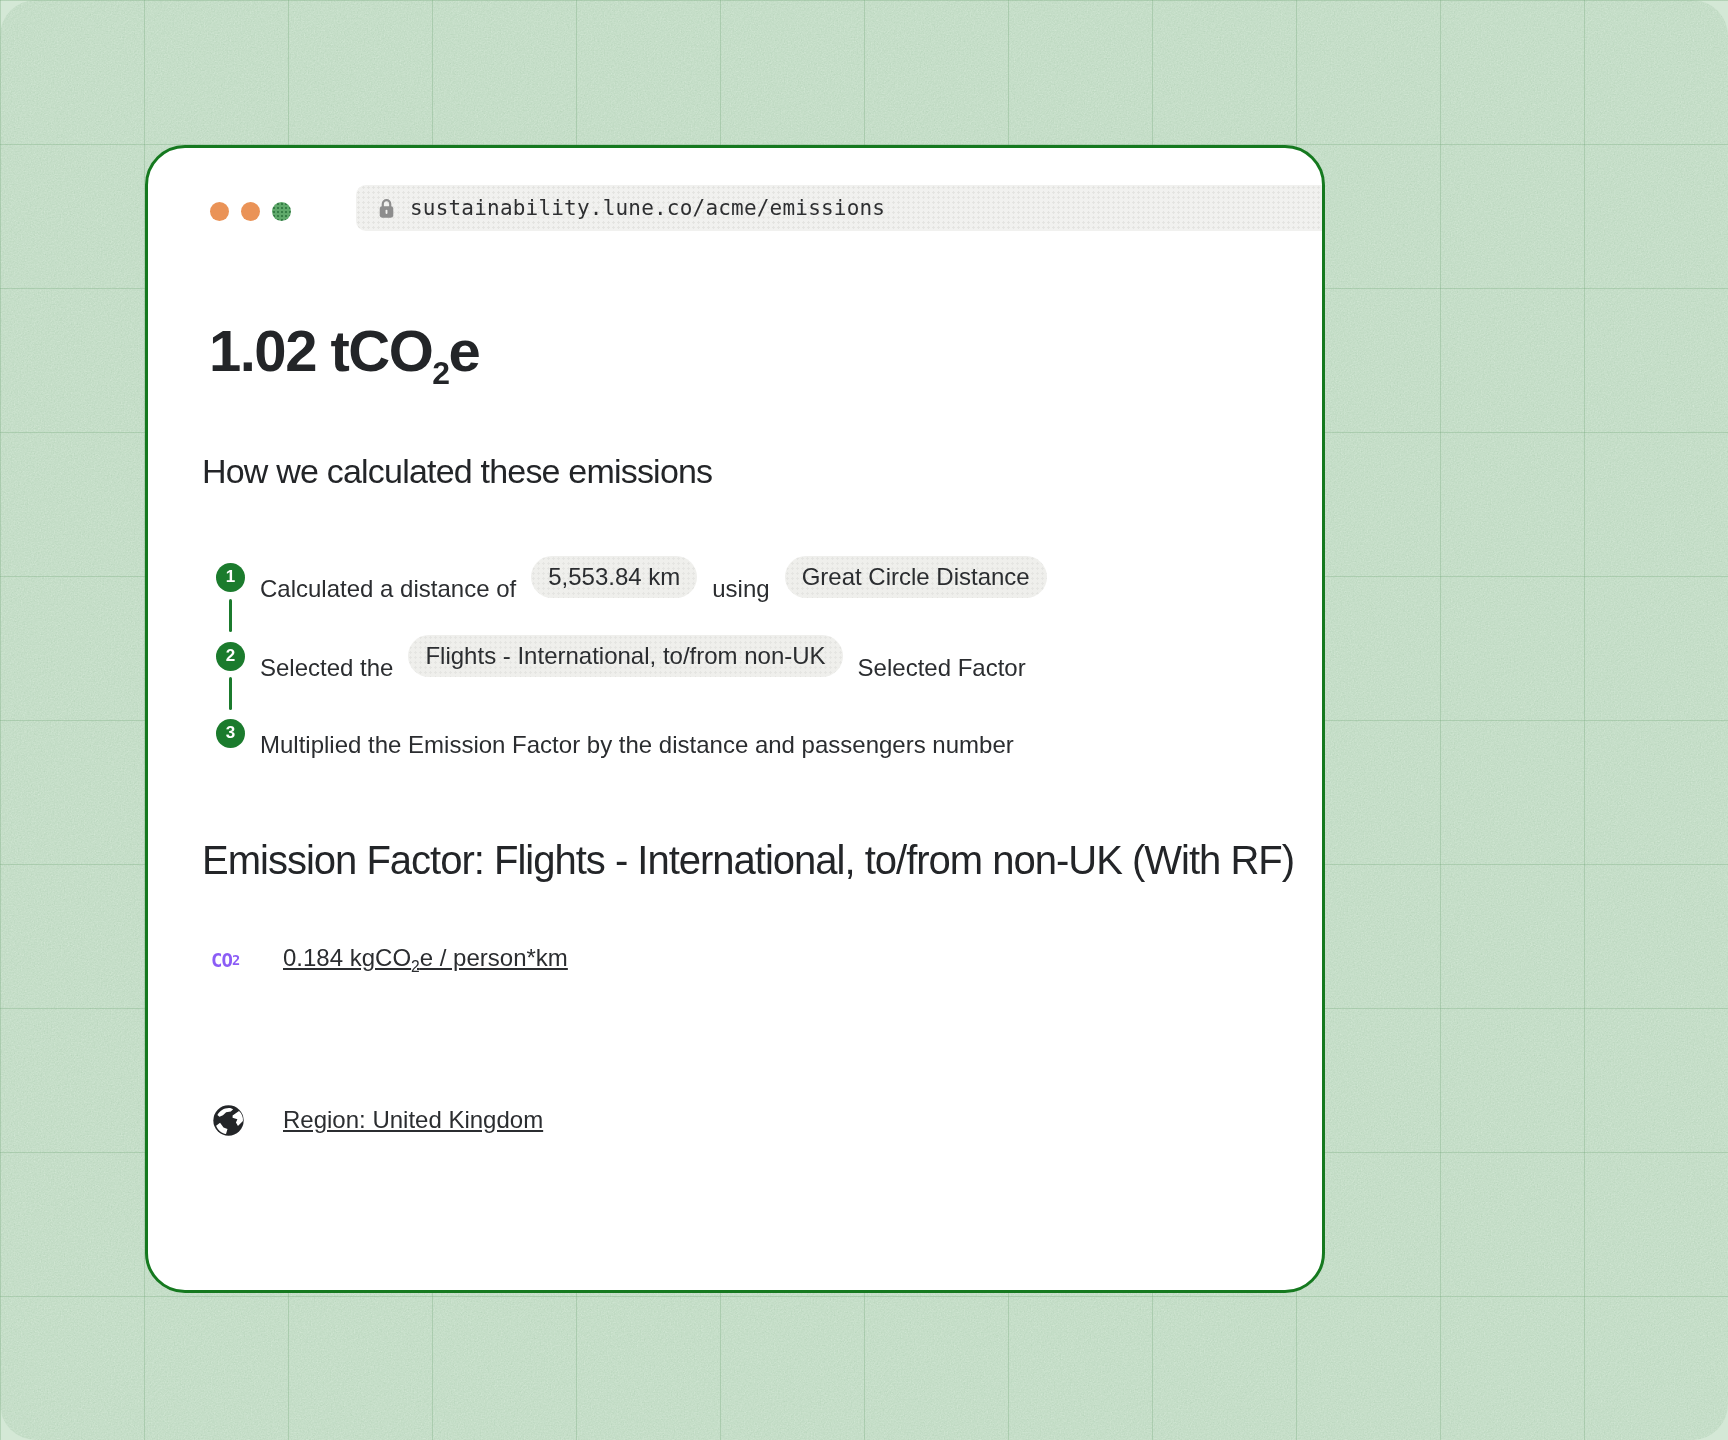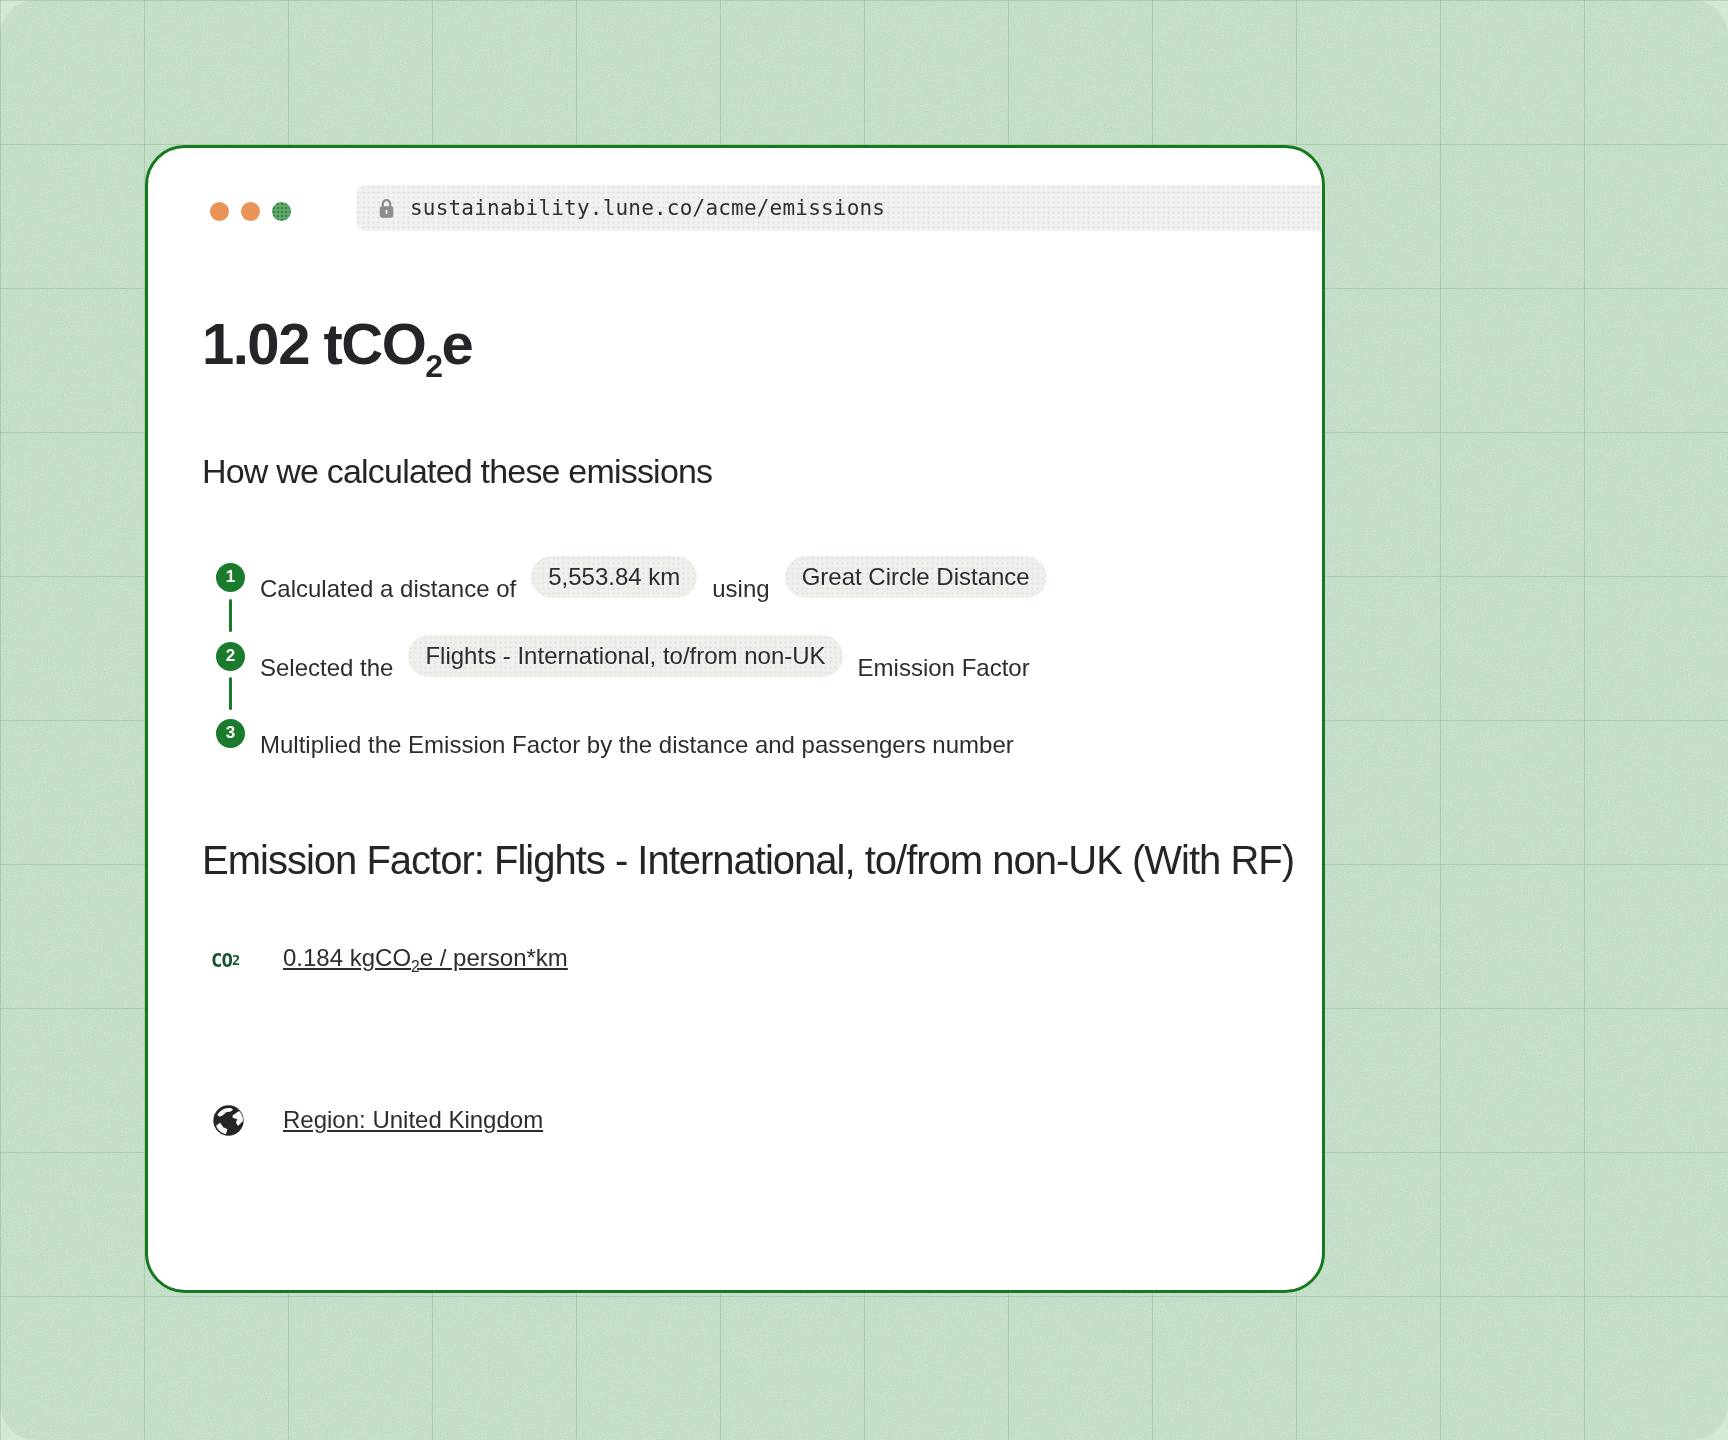--- a/index.html
+++ b/index.html
@@ -40,21 +40,21 @@
     border-radius:10px 0 0 10px;
     display:flex;align-items:center;padding-left:22px;box-sizing:border-box;
   }
   .lock{width:17px;height:22px;flex:none;}
   .url{
     font-family:"DejaVu Sans Mono", monospace;
     font-size:21px;color:#2e2f31;margin-left:15px;letter-spacing:.2px;
   }
 
   h1.total{
-    position:absolute;left:54px;top:164px;margin:0;
+    position:absolute;left:54px;top:164px;margin:7px;
     font-size:58px;font-weight:800;letter-spacing:-1.5px;color:#232528;
     line-height:1.1;
   }
   h1.total sub{font-size:.55em;font-weight:800;}
   h2.how-title{
     position:absolute;left:54px;top:304px;margin:0;
     font-size:34px;font-weight:400;letter-spacing:-.8px;color:#232528;
   }
   h3.ef-title{
     position:absolute;left:54px;top:690px;margin:0;
@@ -90,21 +90,21 @@
     position:absolute;left:63px;height:40px;
     display:flex;align-items:center;white-space:nowrap;
   }
   .icon{
     flex:none;width:40px;display:flex;align-items:center;justify-content:flex-start;
   }
   .detail-text{font-size:24px;color:#2b2d30;margin-left:32px;text-decoration:underline;}
   .detail-text sub{font-size:.65em;}
   .co2{
     font-family:"DejaVu Sans Mono", monospace;
-    font-size:19px;font-weight:bold;color:#14532d;letter-spacing:-1px;
+    font-size:19px;font-weight:bold;color:#8b5cf6;letter-spacing:-1px;
   }
   .co2 sub{font-size:.72em;font-weight:bold;}
 </style>
 </head>
 <body>
 
 <div class="grid"></div>
 
 <svg class="noise" width="1728" height="1440" xmlns="http://www.w3.org/2000/svg">
   <filter id="bgNoise">
@@ -144,21 +144,21 @@
     <span class="pill">5,553.84 km</span>
     <span class="step-text">using</span>
     <span class="pill">Great Circle Distance</span>
   </div>
   <span class="connector" style="top:451px"></span>
 
   <div class="step" style="top:487px">
     <span class="step-circle">2</span>
     <span class="step-text">Selected the</span>
     <span class="pill">Flights - International, to/from non-UK</span>
-    <span class="step-text">Emission Factor</span>
+    <span class="step-text">Selected Factor</span>
   </div>
   <span class="connector" style="top:529px"></span>
 
   <div class="step" style="top:564px">
     <span class="step-circle">3</span>
     <span class="step-text">Multiplied the Emission Factor by the distance and passengers number</span>
   </div>
 
   <h3 class="ef-title">Emission Factor: Flights - International, to/from non-UK (With RF)</h3>
 

